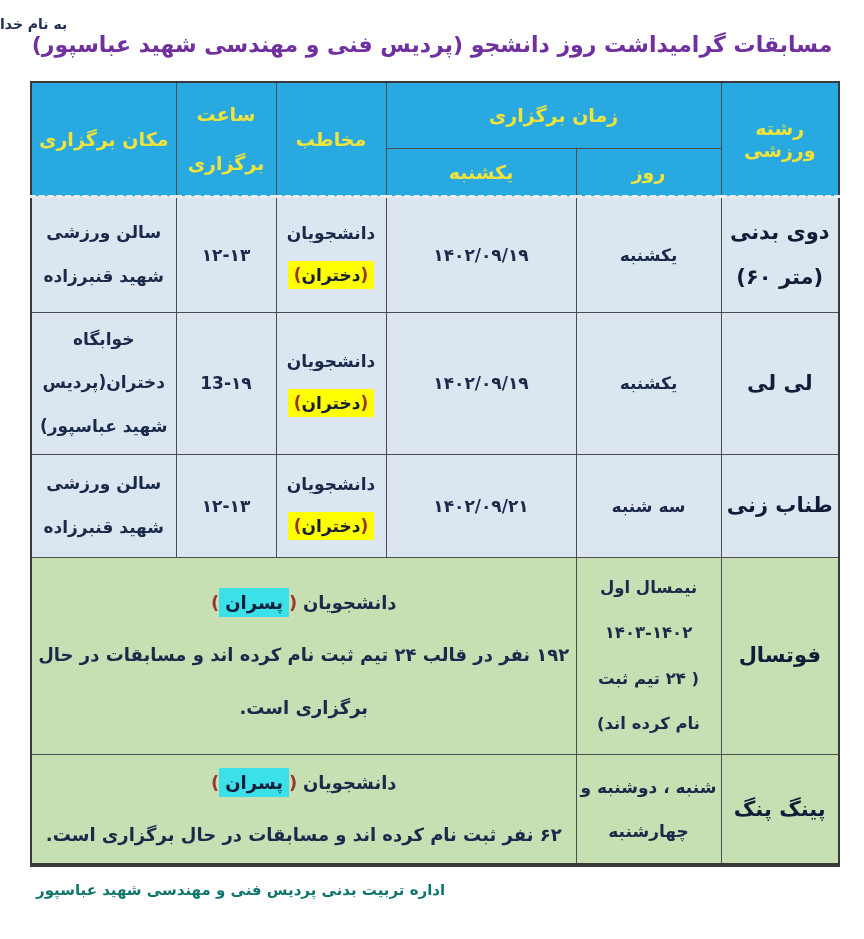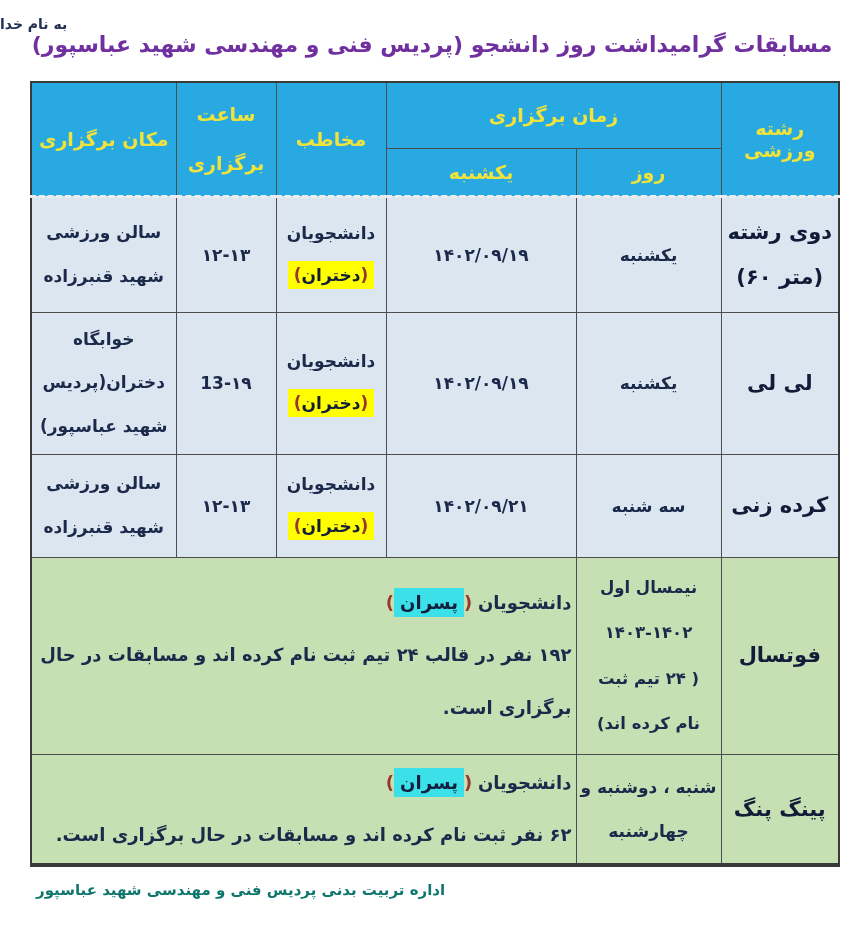--- a/index.html
+++ b/index.html
@@ -47,21 +47,21 @@
   tbody tr:first-child td{border-top:3px dashed #ededed;}
   tr.r1{height:116px;} tr.r2{height:142px;} tr.r3{height:103px;}
   tr.r4{height:197px;} tr.r5{height:95px;}
   tr.r5 td{border-bottom:4px solid #3a3a3a;}
   td.sport{font-size:21px;color:#101c38;}
   td.sport div{line-height:2.1;}
   td.place div{line-height:2.55;}
   td.aud div{line-height:2.45;}
   td.fday div{line-height:2.75;font-size:16.5px;}
   td.info{font-size:18px;}
-  td.info .info-line{line-height:2.9;text-align:right;}
+  td.info .info-line{line-height:2.9;}
   td.pday div{line-height:2.6;}
   .num{direction:ltr;unicode-bidi:isolate;}
   .paren{color:var(--paren_red);}
   .po{margin-inline-start:.32em;}
   .hl-y{background:var(--hl_yellow);padding:4px 6px;}
   .hl-c{background:var(--hl_cyan);padding:4px 6px;color:#12203e;}
   .aud-word{color:#141e38;}
   .footer{
     width:470px;margin:14px 0 0 36px;text-align:left;direction:rtl;
     font-size:15px;font-weight:bold;color:#0f766e;
@@ -95,21 +95,21 @@
     </tr>
     <tr class="hr2">
       <th class="sub">روز</th>
       <th class="sub">یکشنبه</th>
     </tr>
   </thead>
   <tbody>
 
     <tr class="blue r1">
       <td class="sport">
-        <div>دوی رشته</div>
+        <div>دوی بدنی</div>
         <div class="num">(۶۰ متر)</div>
       </td>
       <td>یکشنبه</td>
       <td><span class="num">۱۴۰۲/۰۹/۱۹</span></td>
       <td class="aud">
         <div>دانشجویان</div>
         <div><span class="hl-y"><span class="paren">(</span><span class="aud-word">دختران</span><span class="paren">)</span></span></div>
       </td>
       <td><span class="num">۱۲-۱۳</span></td>
       <td class="place">
@@ -131,21 +131,21 @@
       <td><span class="num">13-۱۹</span></td>
       <td class="place">
         <div>خوابگاه</div>
         <div>دختران(پردیس</div>
         <div>شهید عباسپور)</div>
       </td>
     </tr>
 
     <tr class="blue r3">
       <td class="sport">
-        <div>کرده زنی</div>
+        <div>طناب زنی</div>
       </td>
       <td>سه شنبه</td>
       <td><span class="num">۱۴۰۲/۰۹/۲۱</span></td>
       <td class="aud">
         <div>دانشجویان</div>
         <div><span class="hl-y"><span class="paren">(</span><span class="aud-word">دختران</span><span class="paren">)</span></span></div>
       </td>
       <td><span class="num">۱۲-۱۳</span></td>
       <td class="place">
         <div>سالن ورزشی</div>

